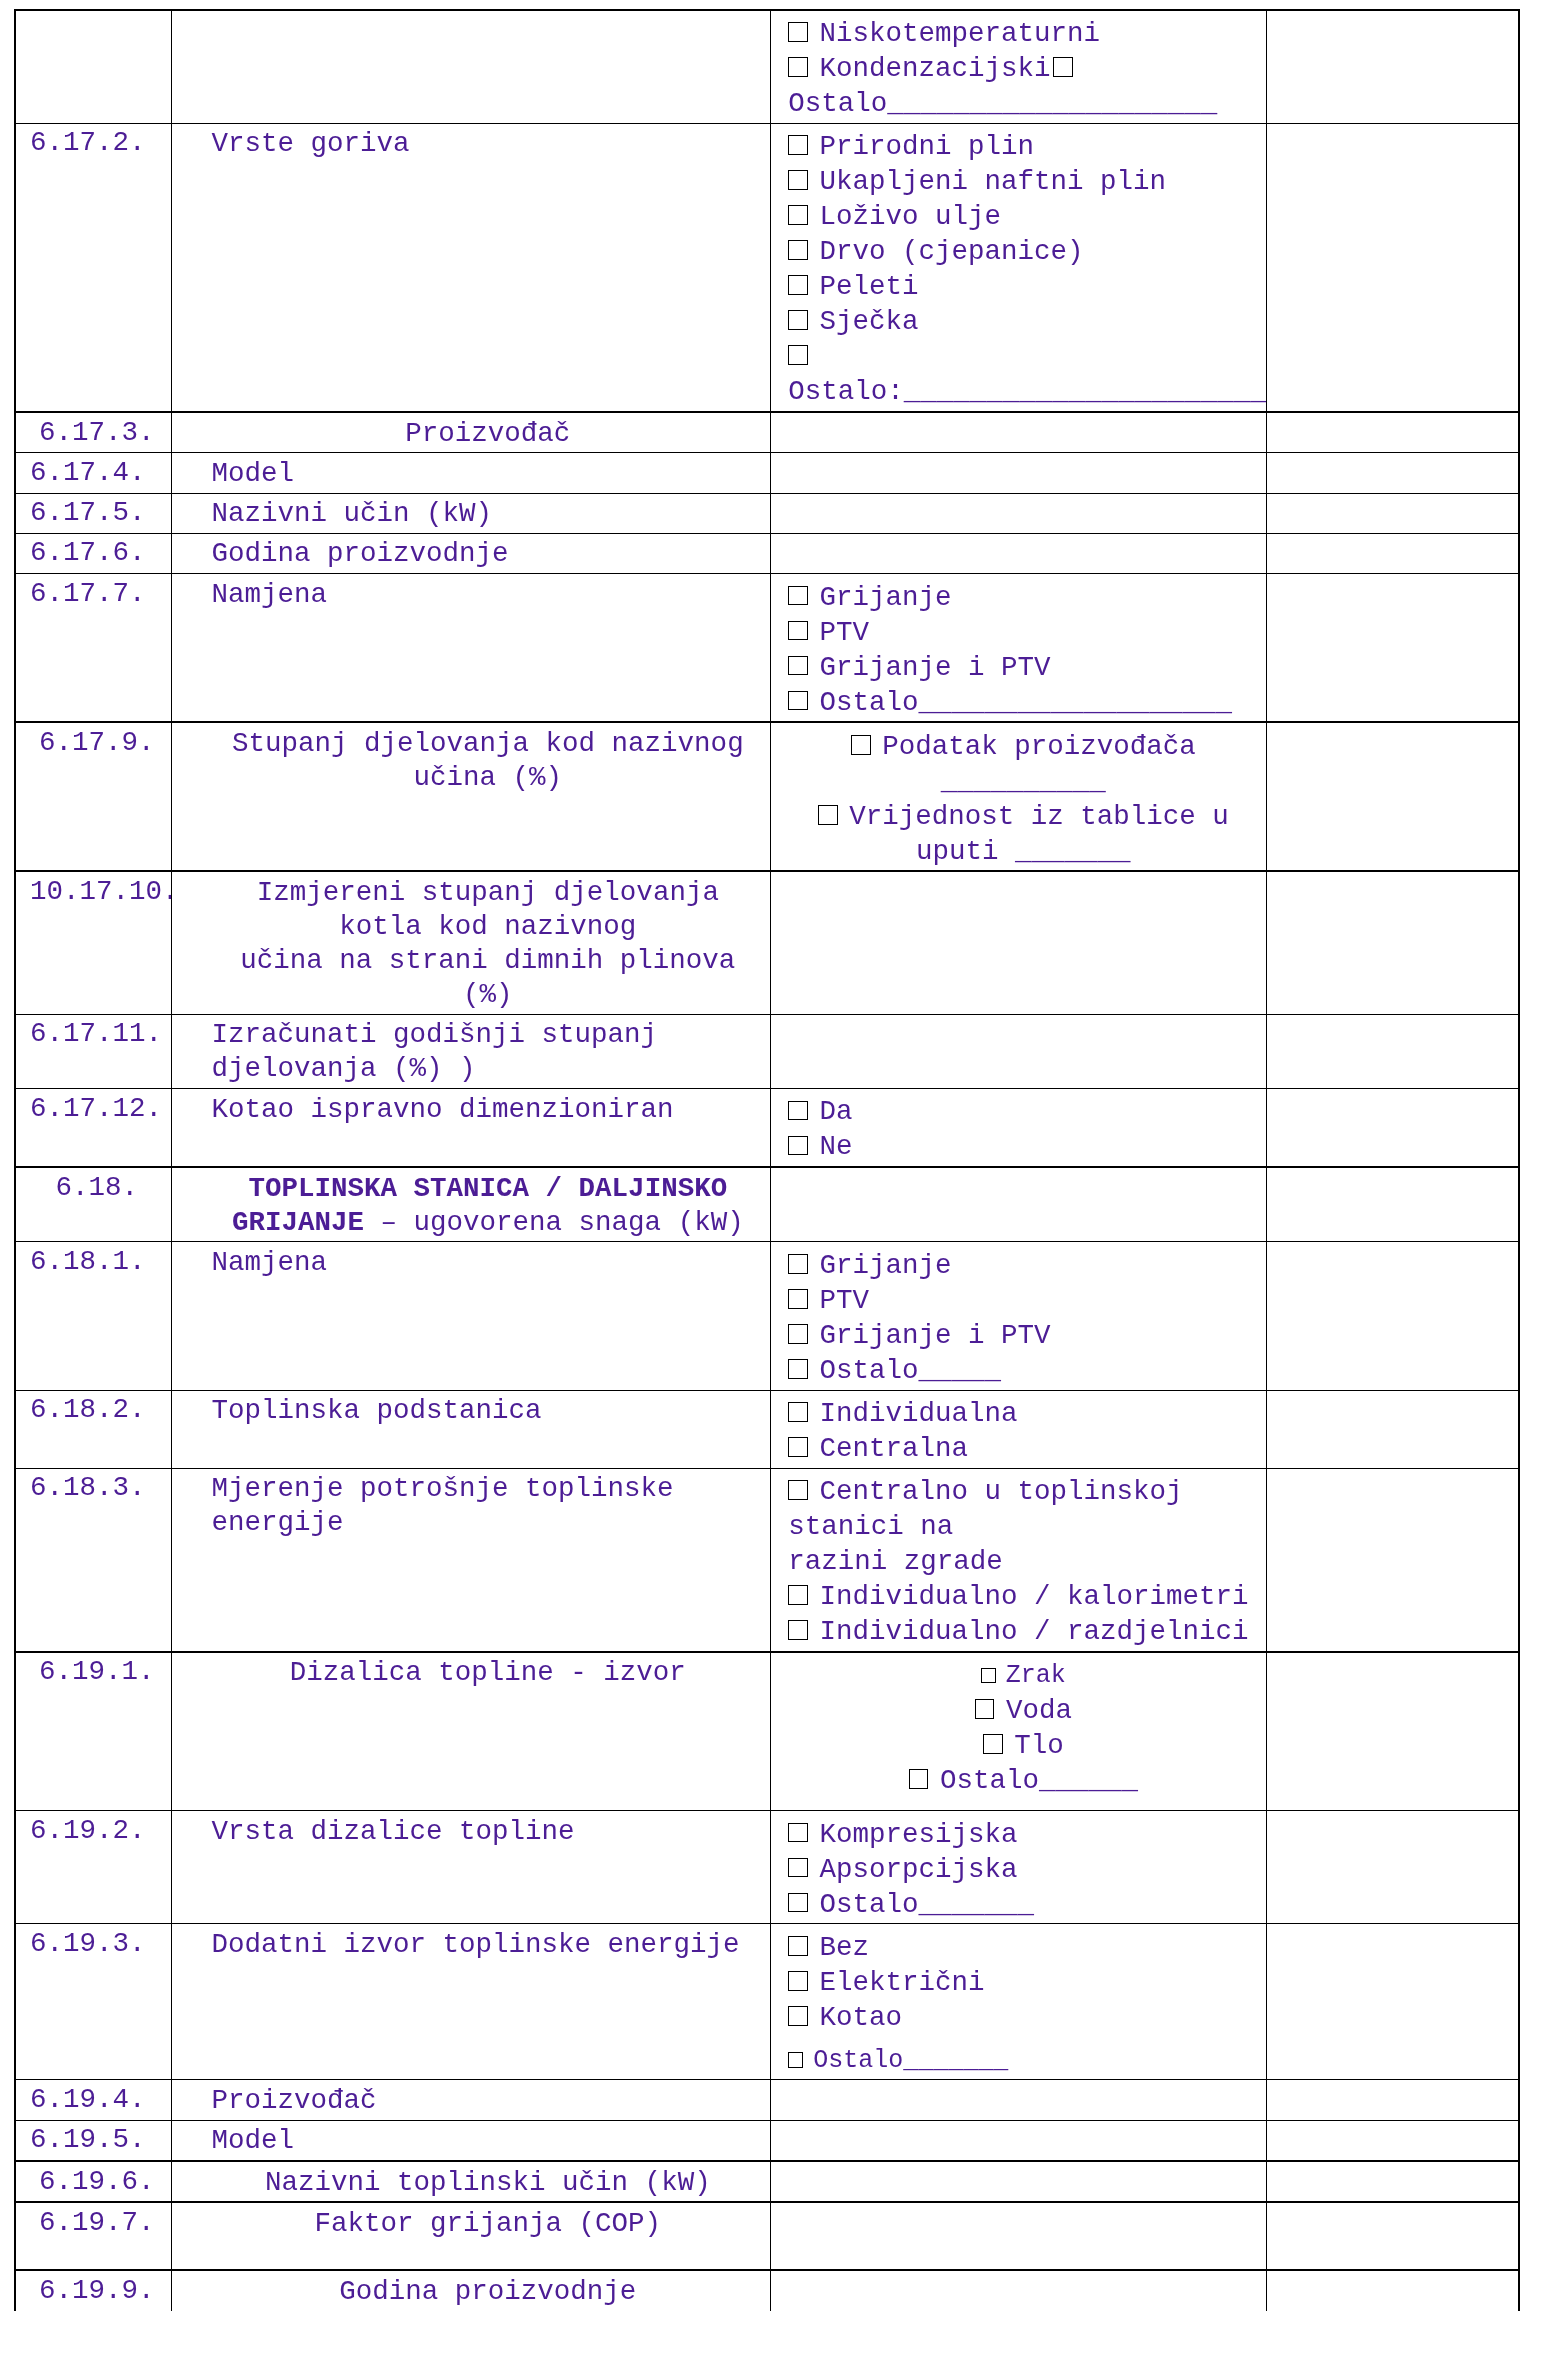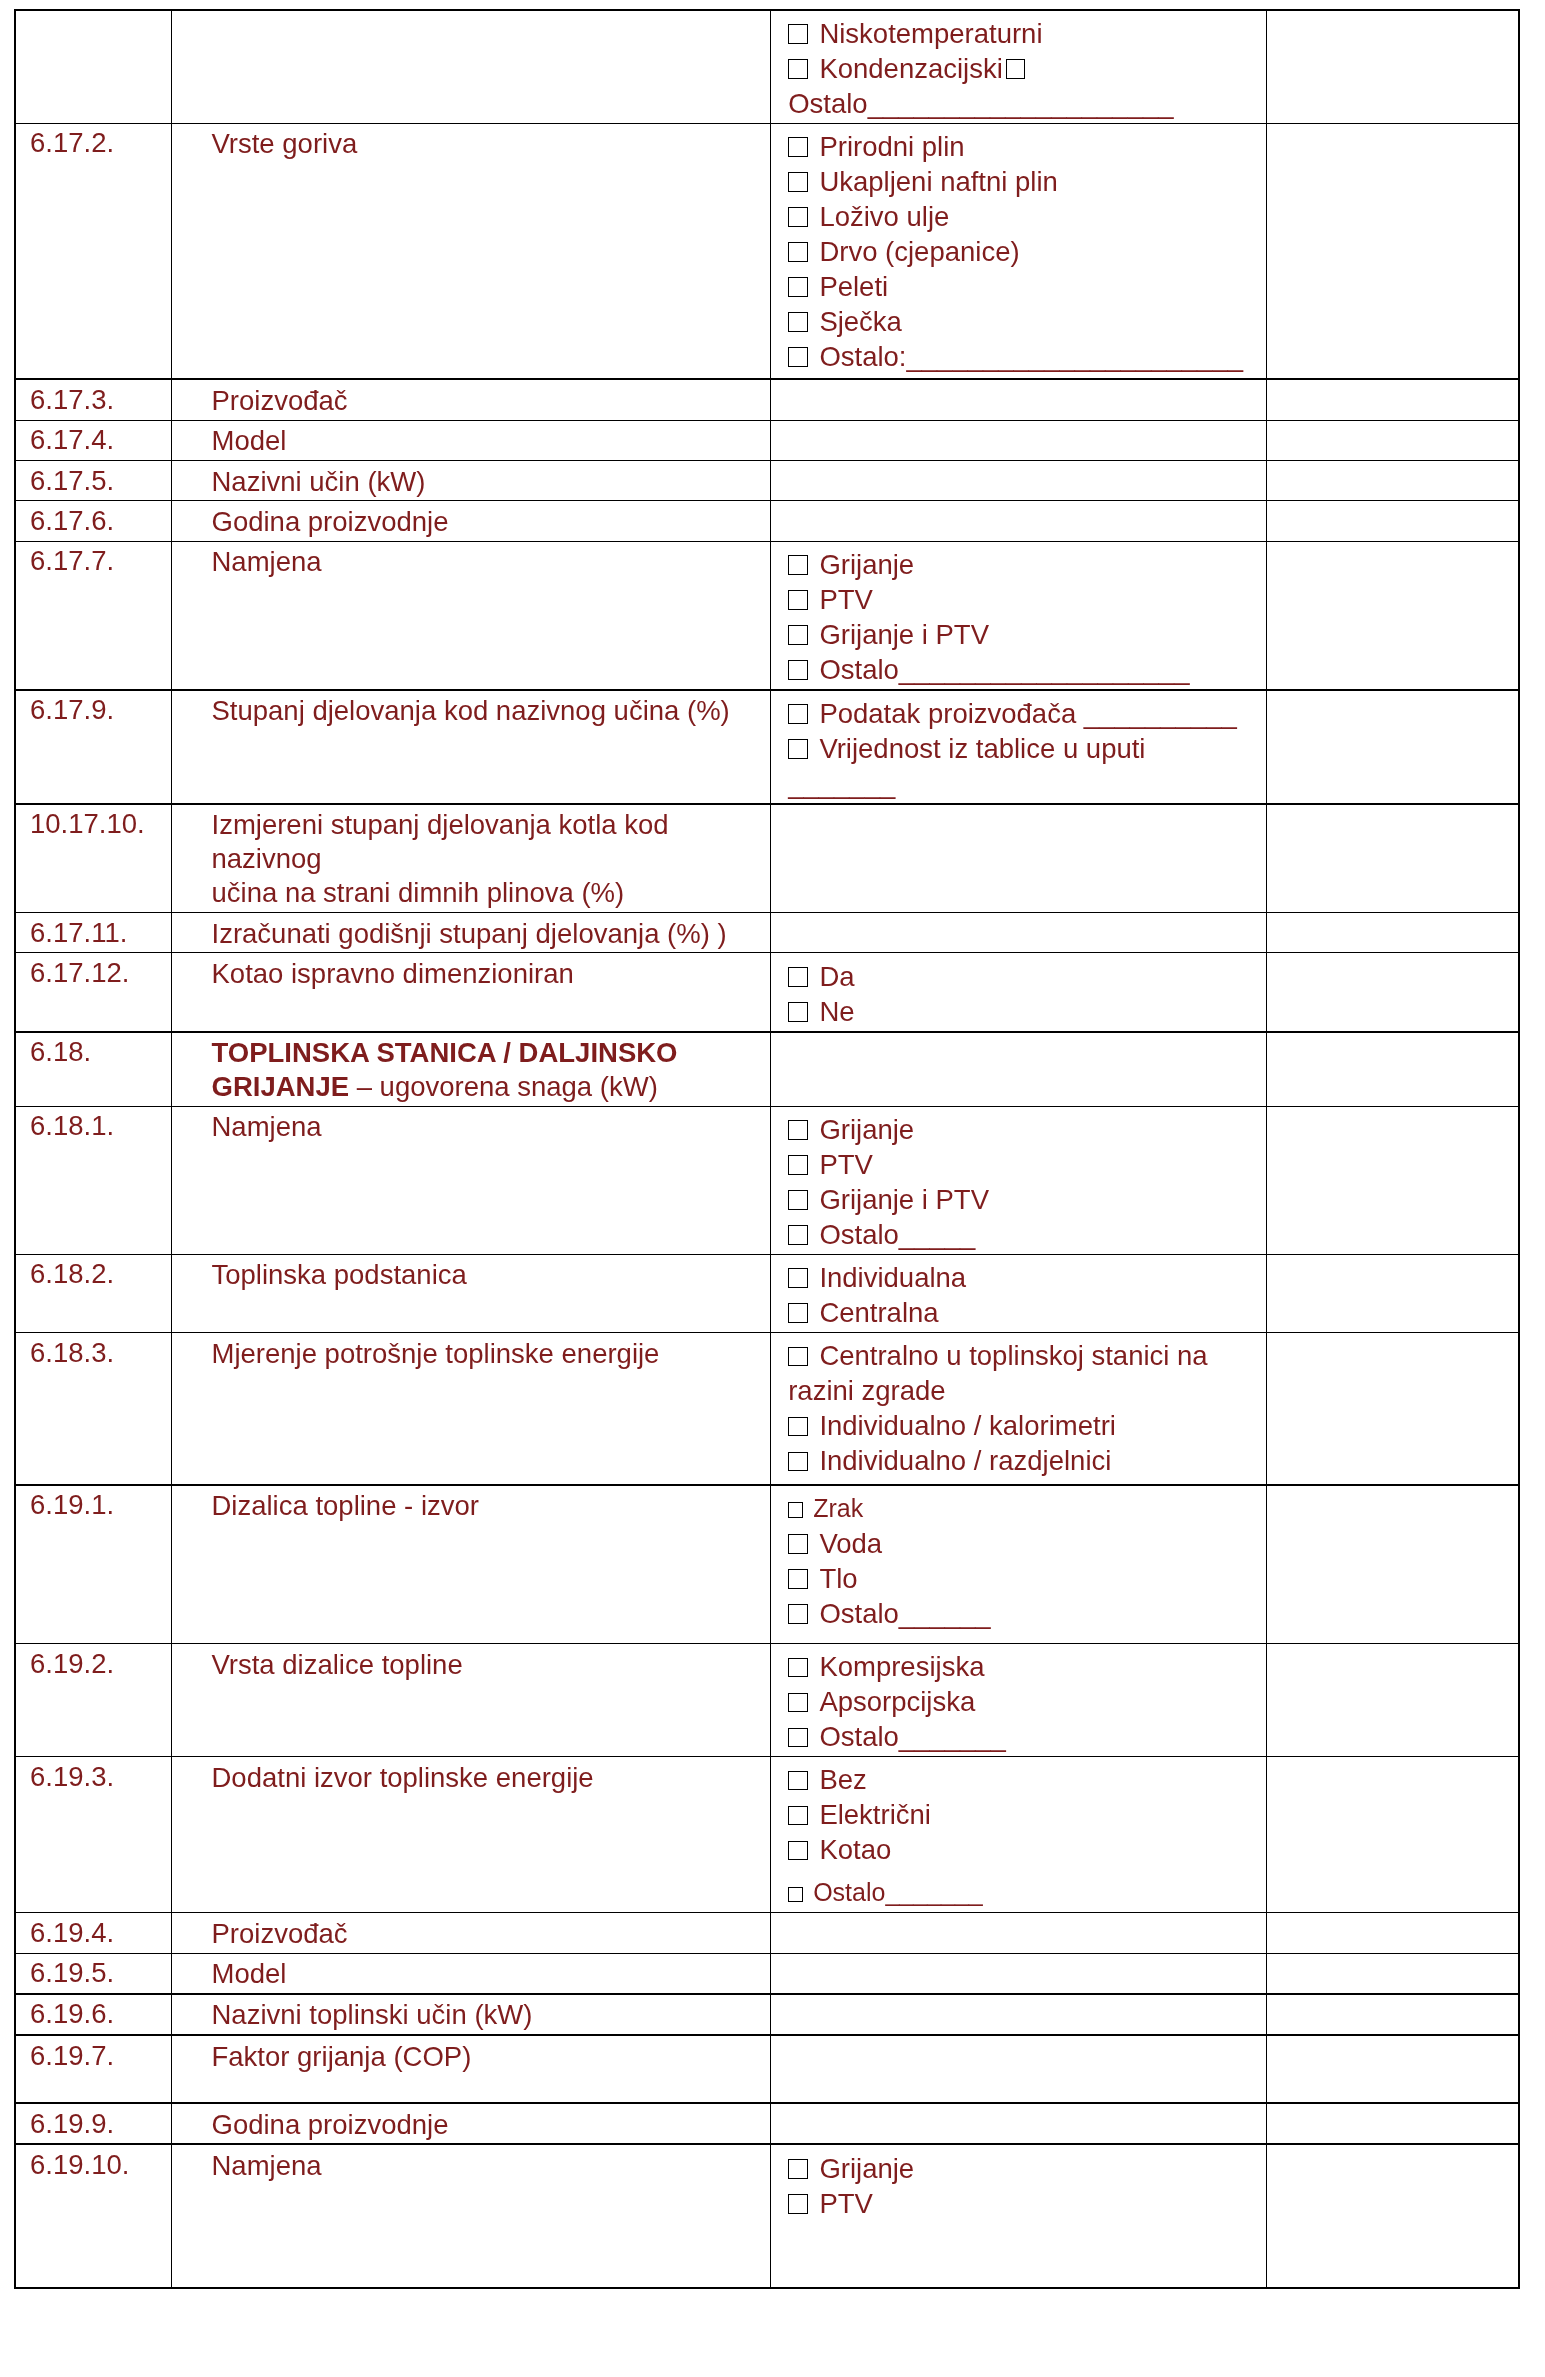--- a/index.html
+++ b/index.html
@@ -1,38 +1,38 @@
 <!DOCTYPE html>
 <html style="font-size:14px"><head>
 <meta charset="utf-8">
 <style>
   html,body { margin:0; padding:0; background:#ffffff; }
   .page {
     position:relative;
     width:1545px; height:2311px;
     background:#ffffff;
-    font-family:Liberation Sans, sans-serif;
-    color:#7f1d1d;
+    font-family:Liberation Mono, monospace;
+    color:#4c1d95;
     overflow:hidden;
   }
   table.form {
     position:absolute; left:14px; top:8.9px;
     width:1505px;
     border-collapse:collapse;
     table-layout:fixed;
     border:2.7px solid #000;
   }
   td {
     border:1.8px solid #000;
     vertical-align:top;
     font-size:27.5px;
     padding:3.5px 7px 1.8px 19.5px;
     overflow:hidden;
   }
-  tr.bt3 td { border-top-width:2.7px; }
+  tr.bt3 td { border-top-width:2.7px;text-align:center; }
   .c-num   { padding-left:14px; }
   .c-label { padding-left:40px; padding-right:5.3px; line-height:34px; white-space:pre-line; }
   .c-opts  { padding-left:17.7px; padding-top:5.3px; }
   .c-val   { padding:0; }
   .opt { line-height:35px; }
   .opt.small { font-size:25px; }
   .opt.gap { margin-top:8px; }
   .opt-text { white-space:pre-line; }
   .cb {
     display:inline-block;

